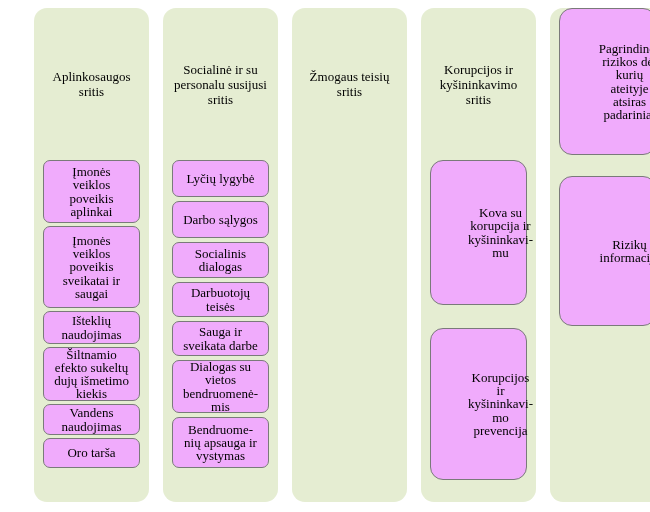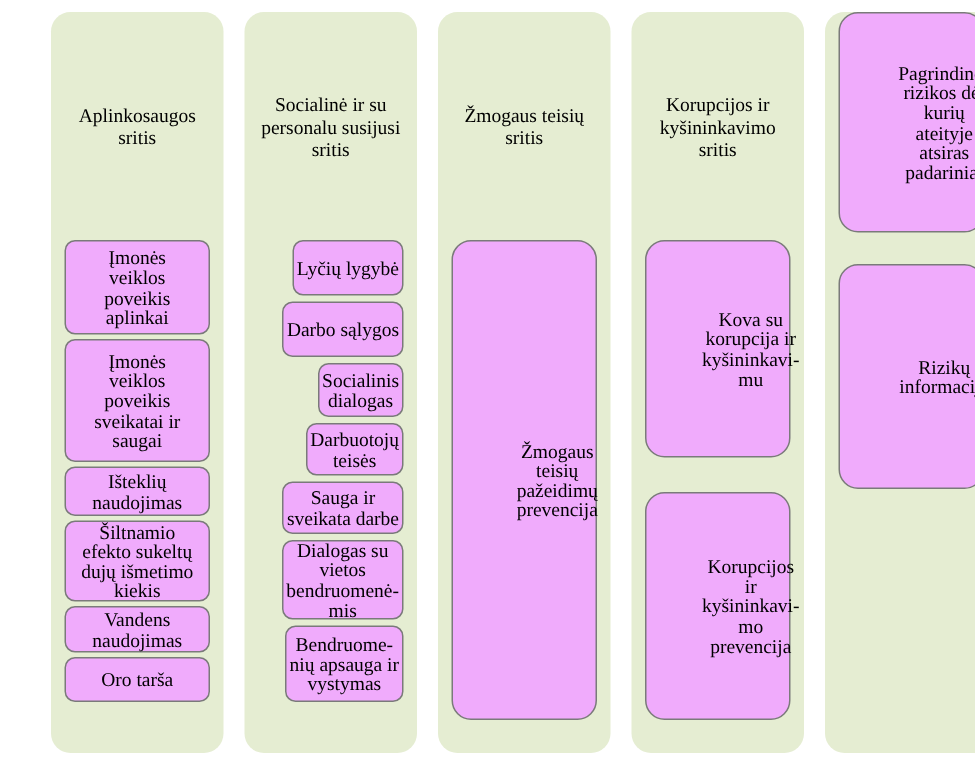--- a/index.html
+++ b/index.html
@@ -41,21 +41,21 @@
     line-height: 15px;
     padding: 0 1px;
   }
   .panel-boxes {
     display: flex;
     flex-direction: column;
     align-items: stretch;
     padding: 0 9px;
   }
   .g3  { row-gap: 3px; }
-  .g4  { row-gap: 4px; align-items: flex-end; }
+  .g4  { row-gap: 4px; }
   .g21 { row-gap: 21px; }
   .g23 { row-gap: 23px; }
   .box {
     background: #f0abfc;
     border: 1.4px solid #7a7a7a;
     border-radius: 7px;
     display: flex;
     align-items: center;
     justify-content: center;
     text-align: center;
@@ -116,26 +116,20 @@
 mis</div>
       <div class="box" style="height:51px">Bendruome-
 nių apsauga ir
 vystymas</div>
     </div>
   </section>
 
   <section class="panel">
     <div class="panel-header">Žmogaus teisių
 sritis</div>
-    <div class="panel-boxes">
-      <div class="box big" style="height:320px">Žmogaus
-teisių
-pažeidimų
-prevencija</div>
-    </div>
   </section>
 
   <section class="panel">
     <div class="panel-header">Korupcijos ir
 kyšininkavimo
 sritis</div>
     <div class="panel-boxes g23">
       <div class="box big" style="height:145px">Kova su
 korupcija ir
 kyšininkavi-

